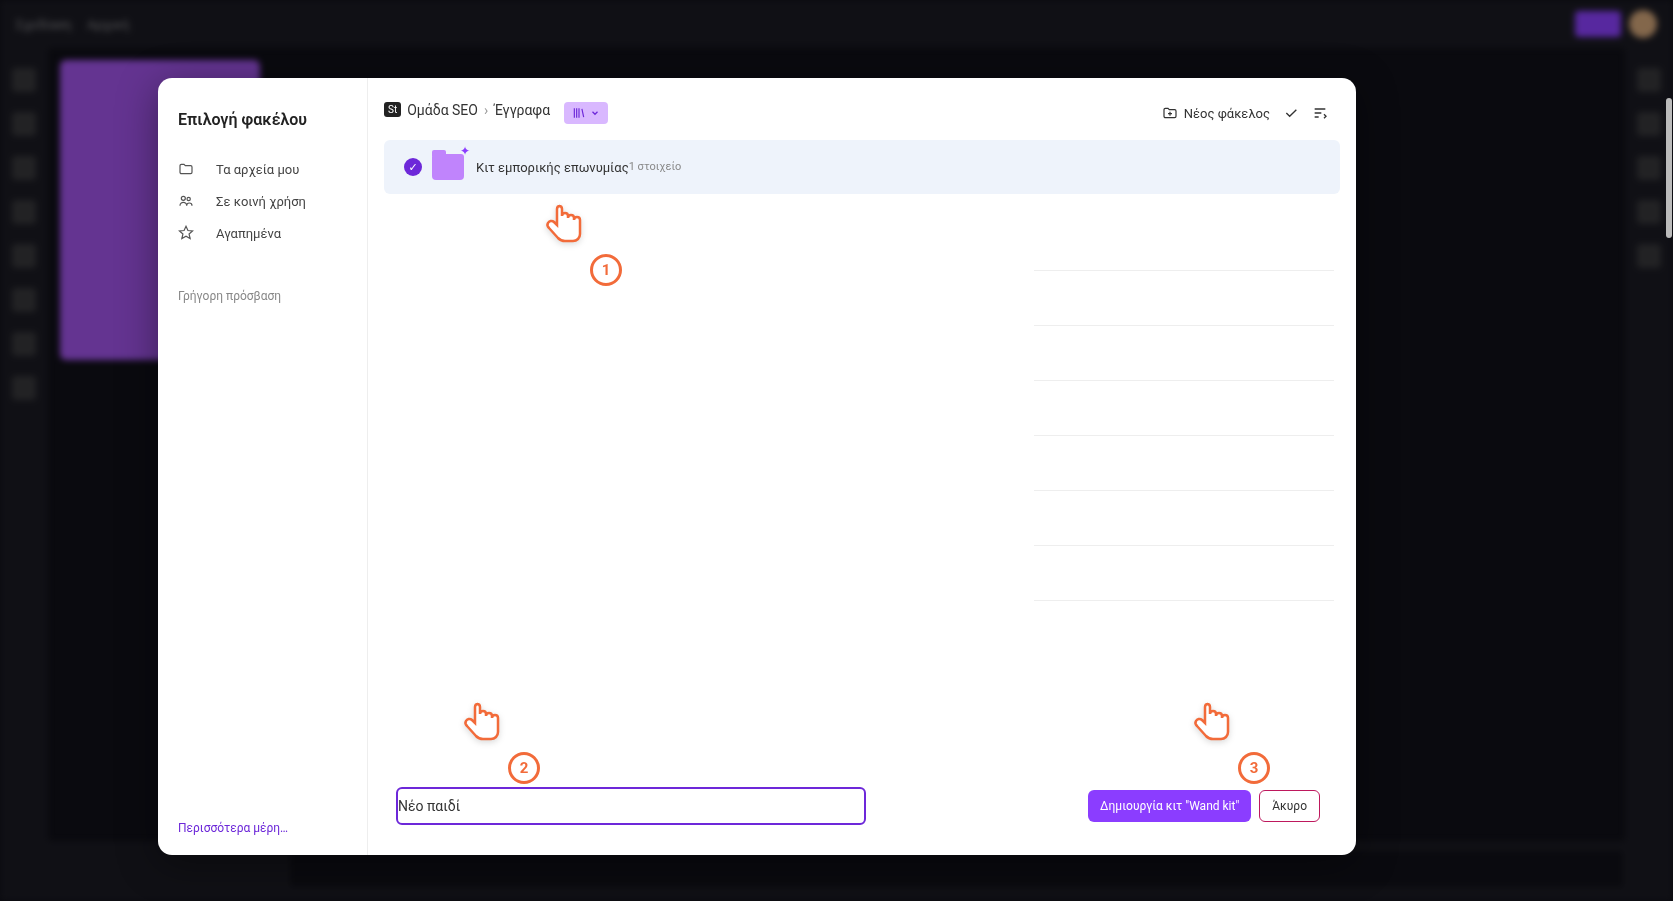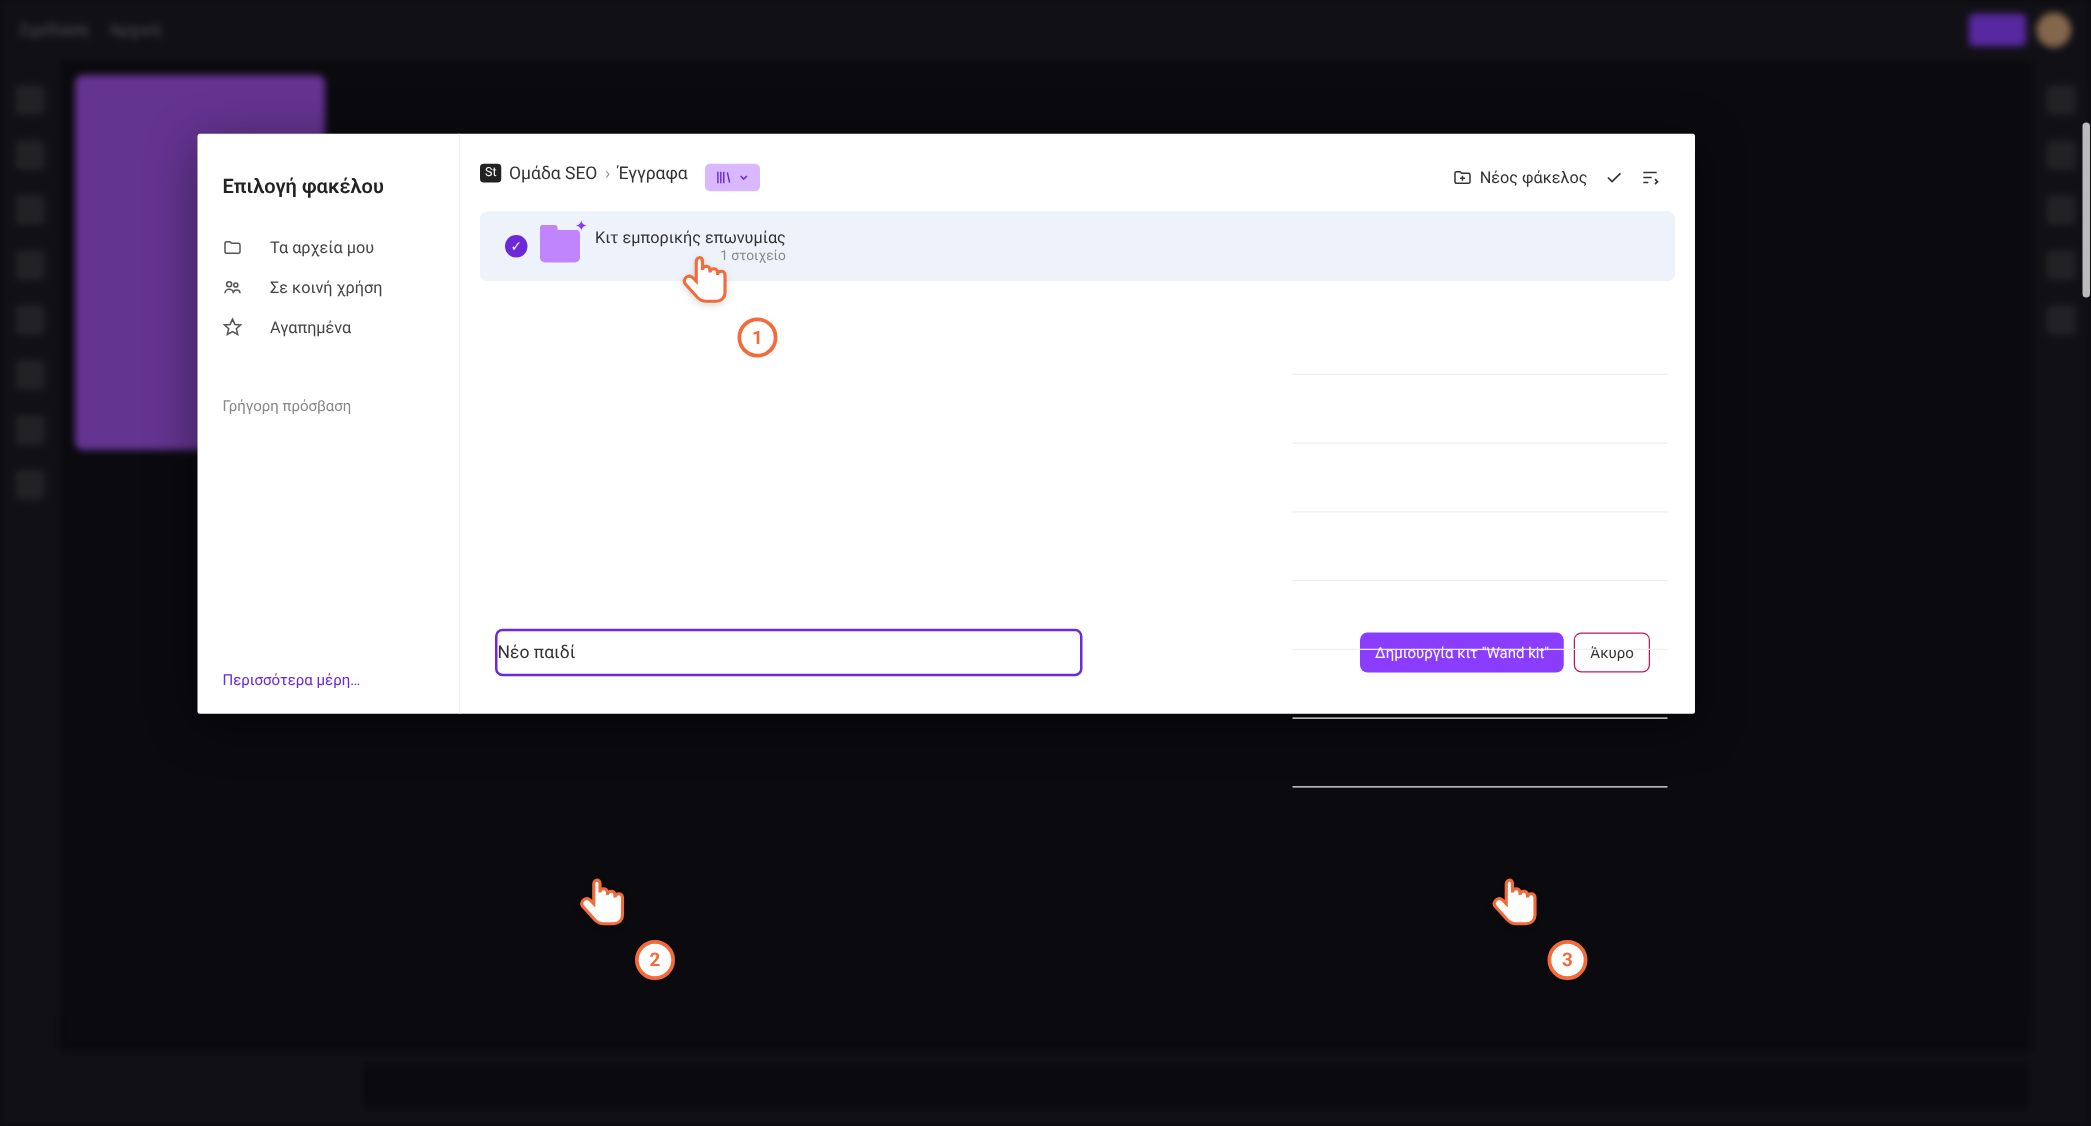--- a/index.html
+++ b/index.html
@@ -11,21 +11,21 @@
 .bg-topbar-left { display: flex; gap: 16px; align-items: center; color: #888; font-size: 13px; }
 .bg-topbar-right { display: flex; gap: 8px; align-items: center; }
 .bg-btn-purple { background: #8b3dff; color: #fff; padding: 6px 14px; border-radius: 4px; font-size: 12px; }
 .bg-avatar { width: 28px; height: 28px; border-radius: 50%; background: #d4a574; }
 .bg-sidebar { position: absolute; left: 0; top: 48px; width: 48px; bottom: 0; background: #15151a; display: flex; flex-direction: column; gap: 20px; padding-top: 20px; align-items: center; }
 .bg-side-icon { width: 24px; height: 24px; background: #333; border-radius: 4px; }
 .bg-panel { position: absolute; left: 60px; top: 60px; width: 200px; height: 300px; background: #a050e8; border-radius: 6px; }
 .bg-right-rail { position: absolute; right: 0; top: 48px; width: 48px; bottom: 0; background: #15151a; display: flex; flex-direction: column; gap: 20px; padding-top: 20px; align-items: center; }
 
 
-.modal { position: absolute; left: 158px; top: 78px; width: 1198px; height: 464px; background: #fff; border-radius: 2px; display: flex; box-shadow: 0 8px 40px rgba(0,0,0,0.4); margin-top: 29px; }
+.modal { position: absolute; left: 158px; top: 78px; width: 1198px; height: 777px; background: #fff; border-radius: 14px; display: flex; box-shadow: 0 8px 40px rgba(0,0,0,0.4); }
 
 .modal-sidebar { width: 210px; padding: 32px 20px 20px 20px; display: flex; flex-direction: column; border-right: 1px solid #eee; }
 .modal-title { font-size: 16px; font-weight: 600; color: #222; margin-bottom: 24px; }
 .sidebar-item { display: flex; align-items: center; gap: 22px; padding: 8px 0; color: #444; font-size: 13px; cursor: pointer; }
 .sidebar-item svg { width: 16px; height: 16px; flex-shrink: 0; }
 .quick-access { font-size: 12px; color: #888; margin-top: 40px; }
 .more-places { font-size: 12px; color: #6d28d9; margin-top: auto; }
 
 .modal-main { flex: 1; display: flex; flex-direction: column; padding: 24px 8px 24px 8px; }
 .main-header { display: flex; align-items: center; justify-content: space-between; padding: 0 20px 16px 8px; }
@@ -41,21 +41,21 @@
 .col-name { width: 280px; display: flex; align-items: center; gap: 8px; }
 .col-modified { width: 160px; }
 .col-by { width: 180px; }
 
 .table-row { display: flex; align-items: center; padding: 14px 20px; background: #eef3fb; border-radius: 6px; margin: 0 4px; }
 .row-check { width: 18px; height: 18px; border-radius: 50%; background: #6d28d9; display: flex; align-items: center; justify-content: center; margin-right: 10px; }
 .row-check::after { content: "✓"; color: #fff; font-size: 11px; }
 .folder-icon { width: 32px; height: 26px; background: #c084fc; border-radius: 3px 3px 4px 4px; position: relative; margin-right: 12px; }
 .folder-icon::before { content: ""; position: absolute; top: -4px; left: 0; width: 14px; height: 6px; background: #c084fc; border-radius: 2px 2px 0 0; }
 .sparkle { position: absolute; top: -10px; right: -6px; color: #8b3dff; font-size: 12px; }
-.row-text { display: flex; flex-direction: column; text-align: right; }
+.row-text { display: flex; flex-direction: row; }
 .row-title { font-size: 13px; color: #333; }
 .row-sub { font-size: 11px; color: #888; }
 
 .divider-lines { position: absolute; right: 10px; top: 130px; width: 300px; }
 .divider-line { height: 1px; background: #eee; margin-bottom: 54px; }
 
 .modal-footer { display: flex; align-items: center; justify-content: space-between; padding: 14px 28px 6px 20px; }
 .name-input { width: 470px; padding: 9px 0; border: 2px solid #6d28d9; border-radius: 6px; font-size: 14px; color: #333; outline: none; }
 .footer-actions { display: flex; gap: 8px; }
 .btn-primary { background: #8b3dff; color: #fff; border: none; padding: 8px 12px; border-radius: 6px; font-size: 12px; cursor: pointer; }

